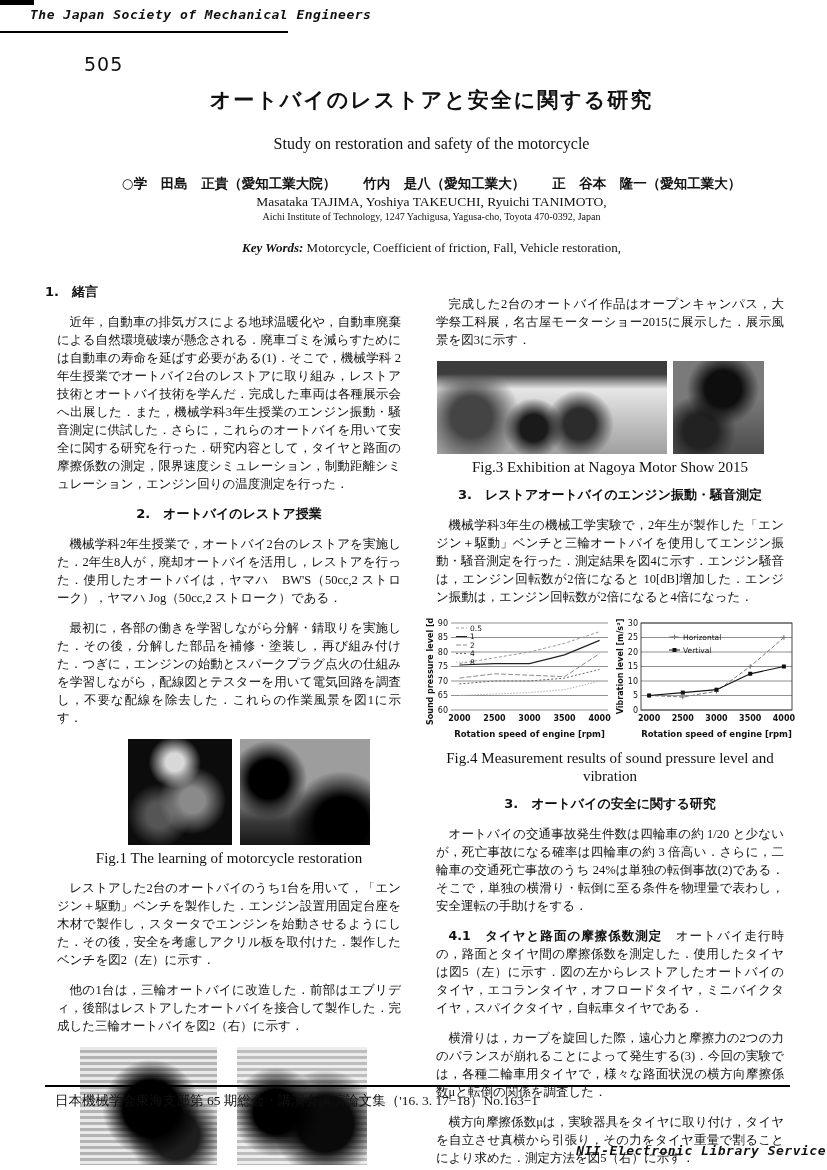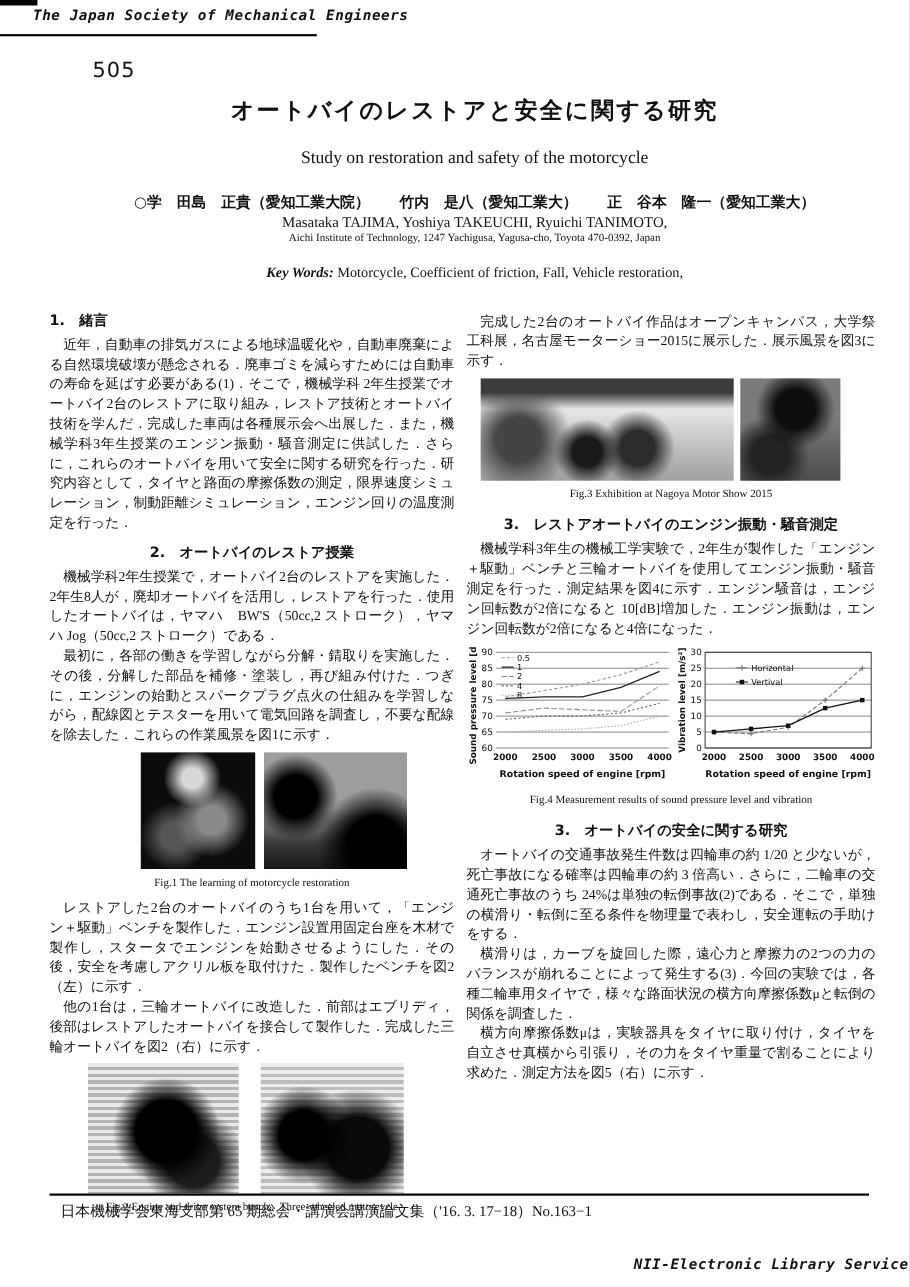--- a/index.html
+++ b/index.html
@@ -19,26 +19,26 @@
   .authors-en{position:absolute;left:0;top:194px;width:100%;text-align:center;font-size:13.5px;}
   .affiliation{position:absolute;left:0;top:211px;width:100%;text-align:center;font-size:10px;}
   .keywords{position:absolute;left:0;top:240px;width:100%;text-align:center;font-size:13px;}
   .keywords b{font-style:italic;}
 
   .col{position:absolute;top:283px;font-size:12.5px;line-height:18px;}
   .col-left{left:45px;width:368px;}
   .col-right{left:424px;width:372px;}
   .sec-heading{font-size:13px;font-weight:bold;margin:0 0 3px 0;font-family:"DejaVu Sans",sans-serif;}
   .sec-heading.spaced{margin-top:10px;text-align:center;}
-  .body-p{margin:0;text-align:justify;text-indent:1em;font-family:"Liberation Serif","DejaVu Serif",serif;}
+  .body-p{margin:12px;text-align:justify;text-indent:1em;font-family:"Liberation Serif","DejaVu Serif",serif;}
   .runin-heading{font-weight:bold;font-family:"DejaVu Sans",sans-serif;}
 
   .photo-row{display:flex;margin-top:7px;}
   .photo{background-color:#111;}
-  .fig-caption{text-align:center;font-size:10px;margin:4px 0 4px 0;font-family:"Liberation Serif","DejaVu Serif",serif;white-space:pre-wrap;}
+  .fig-caption{text-align:center;font-size:15px;margin:4px 0 4px 0;font-family:"Liberation Serif","DejaVu Serif",serif;white-space:pre-wrap;}
 
   
   .f1a{margin-left:83px;width:104px;height:106px;background:
     radial-gradient(circle at 45% 22%, #d8d8d8 0 9%, rgba(0,0,0,0) 26%),
     radial-gradient(circle at 62% 58%, #8a8a8a 0 14%, rgba(0,0,0,0) 38%),
     radial-gradient(circle at 30% 72%, #555 0 12%, rgba(0,0,0,0) 30%),
     #0c0c0c;}
   .f1b{margin-left:8px;width:130px;height:106px;background:
     radial-gradient(circle at 22% 38%, #000 0 16%, rgba(0,0,0,0) 32%),
     radial-gradient(circle at 78% 80%, #000 0 20%, rgba(0,0,0,0) 40%),
@@ -208,20 +208,21 @@
             <line x1="55" y1="32" x2="66" y2="32" stroke="#111111" stroke-width="1"></line>
             <rect x="58.5" y="30" width="4" height="4" fill="#111111"></rect>
             <text x="69" y="34.6" font-size="7.5" text-anchor="start">Vertival</text>
           </svg></div>
     </div>
     <div class="fig-caption">Fig.4 Measurement results of sound pressure level and vibration</div>
 
     <h2 class="sec-heading spaced">3.　オートバイの安全に関する研究</h2>
     <p class="body-p">オートバイの交通事故発生件数は四輪車の約 1/20 と少ないが，死亡事故になる確率は四輪車の約 3 倍高い．さらに，二輪車の交通死亡事故のうち 24%は単独の転倒事故(2)である．そこで，単独の横滑り・転倒に至る条件を物理量で表わし，安全運転の手助けをする．</p>
 
+    <p class="body-p" style="margin-top:10px"><span class="runin-heading">4.1　タイヤと路面の摩擦係数測定</span><span>　オートバイ走行時の，路面とタイヤ間の摩擦係数を測定した．使用したタイヤは図5（左）に示す．図の左からレストアしたオートバイのタイヤ，エコランタイヤ，オフロードタイヤ，ミニバイクタイヤ，スパイクタイヤ，自転車タイヤである．</span></p>
     <p class="body-p">横滑りは，カーブを旋回した際，遠心力と摩擦力の2つの力のバランスが崩れることによって発生する(3)．今回の実験では，各種二輪車用タイヤで，様々な路面状況の横方向摩擦係数μと転倒の関係を調査した．</p>
     <p class="body-p">横方向摩擦係数μは，実験器具をタイヤに取り付け，タイヤを自立させ真横から引張り，その力をタイヤ重量で割ることにより求めた．測定方法を図5（右）に示す．</p>
   </div>
 
   <div class="footer-rule"></div>
   <div class="footer-text">日本機械学会東海支部第 65 期総会・講演会講演論文集（'16. 3. 17−18）No.163−1</div>
   <div class="lib-footer mono">NII-Electronic Library Service</div>
 
 </div>
 

